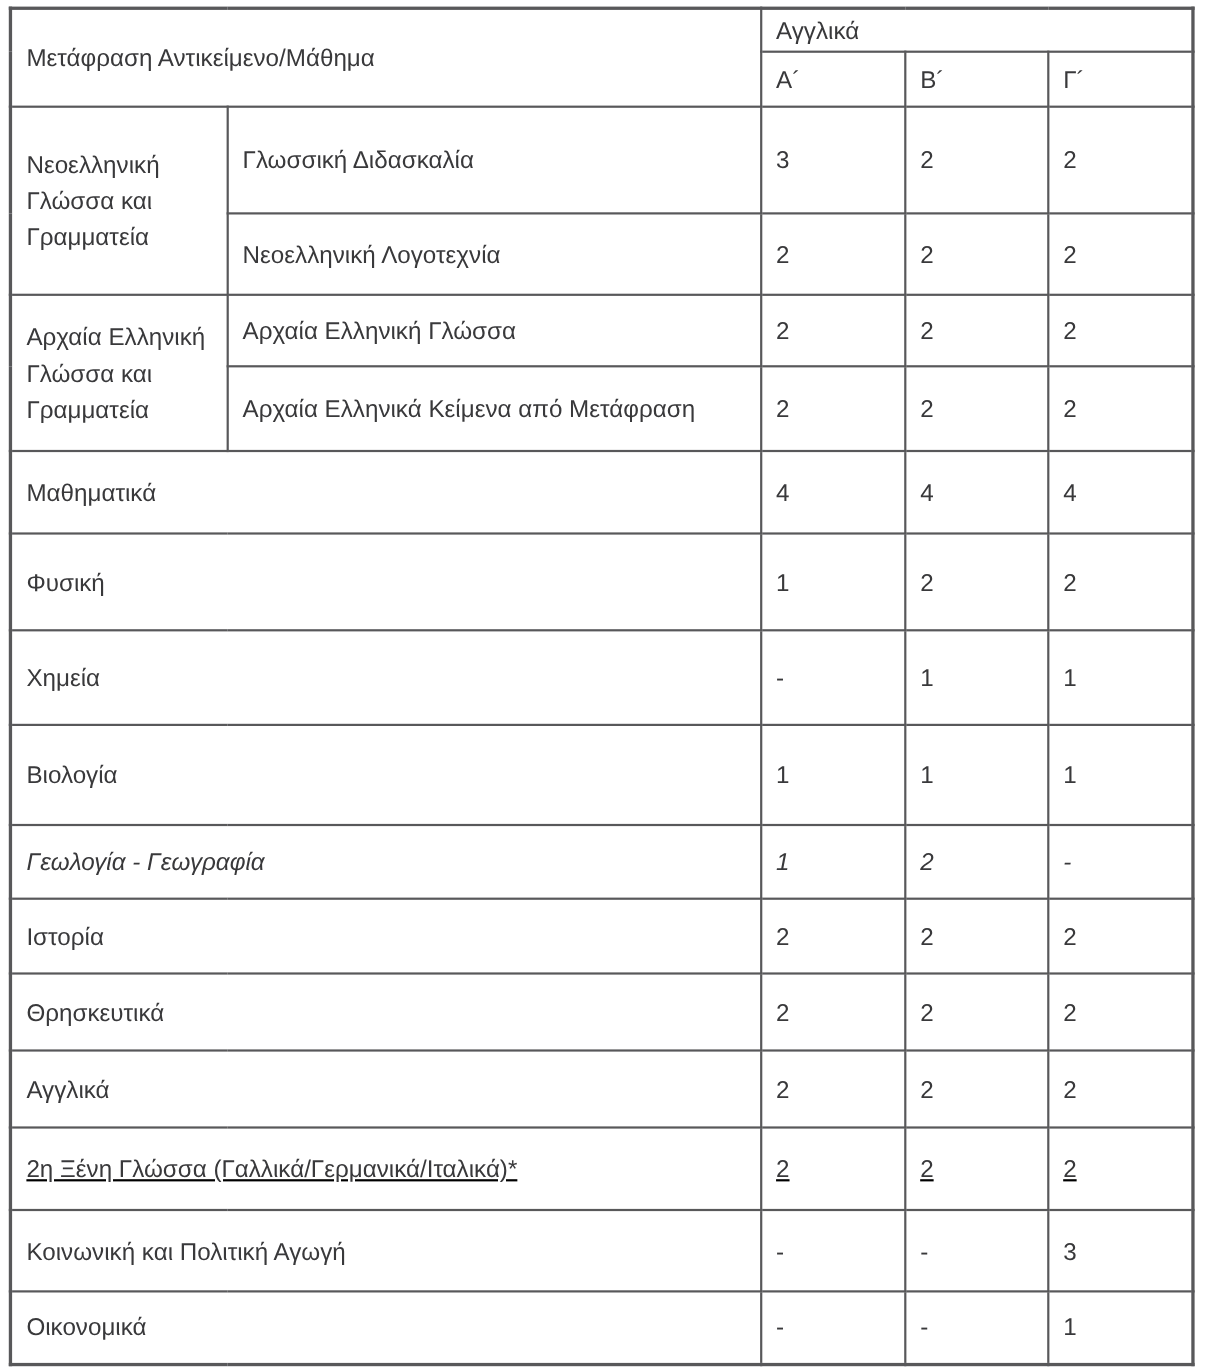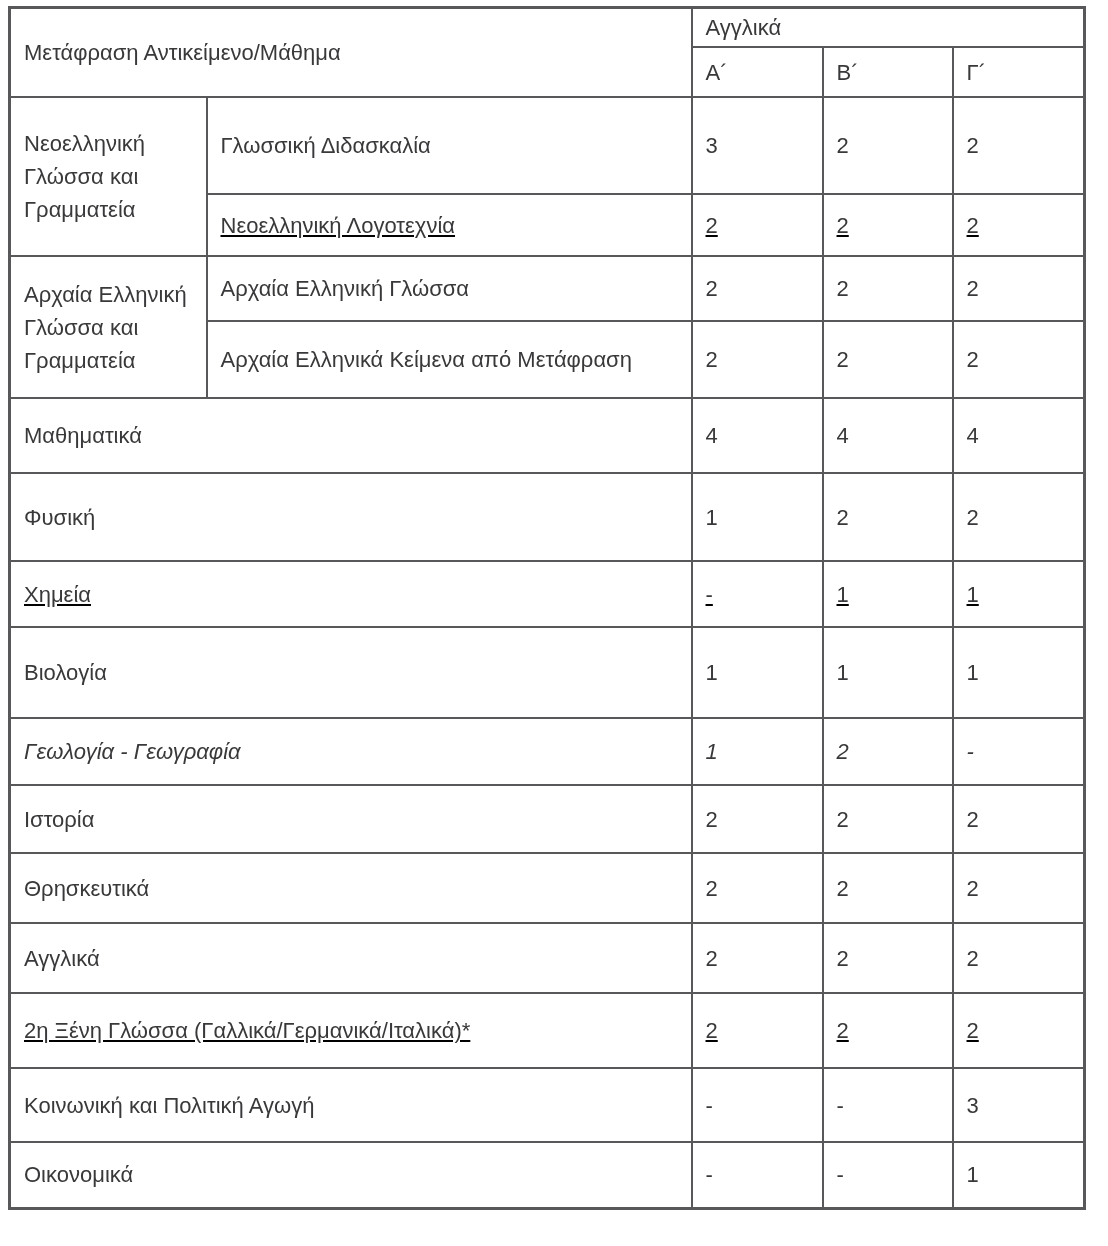--- a/index.html
+++ b/index.html
@@ -70,21 +70,21 @@
       </tr>
     </thead>
     <tbody>
         <tr style="height: 97px;">
           <td class="group-cell" rowspan="2">Νεοελληνική Γλώσσα και Γραμματεία</td>
           <td class="subject-cell">Γλωσσική Διδασκαλία</td>
           <td class="num-cell">3</td>
           <td class="num-cell">2</td>
           <td class="num-cell">2</td>
         </tr>
-        <tr style="height: 62px; text-decoration: underline;">
+        <tr style="height: 74px;">
           <td class="subject-cell">Νεοελληνική Λογοτεχνία</td>
           <td class="num-cell">2</td>
           <td class="num-cell">2</td>
           <td class="num-cell">2</td>
         </tr>
         <tr style="height: 65px;">
           <td class="group-cell" rowspan="2">Αρχαία Ελληνική Γλώσσα και Γραμματεία</td>
           <td class="subject-cell">Αρχαία Ελληνική Γλώσσα</td>
           <td class="num-cell">2</td>
           <td class="num-cell">2</td>
@@ -101,21 +101,21 @@
           <td class="num-cell">4</td>
           <td class="num-cell">4</td>
           <td class="num-cell">4</td>
         </tr>
         <tr style="height: 88px;">
           <td class="subject-cell" colspan="2">Φυσική</td>
           <td class="num-cell">1</td>
           <td class="num-cell">2</td>
           <td class="num-cell">2</td>
         </tr>
-        <tr style="height: 66px; text-decoration: underline;">
+        <tr style="height: 86px;">
           <td class="subject-cell" colspan="2">Χημεία</td>
           <td class="num-cell">-</td>
           <td class="num-cell">1</td>
           <td class="num-cell">1</td>
         </tr>
         <tr style="height: 91px;">
           <td class="subject-cell" colspan="2">Βιολογία</td>
           <td class="num-cell">1</td>
           <td class="num-cell">1</td>
           <td class="num-cell">1</td>

